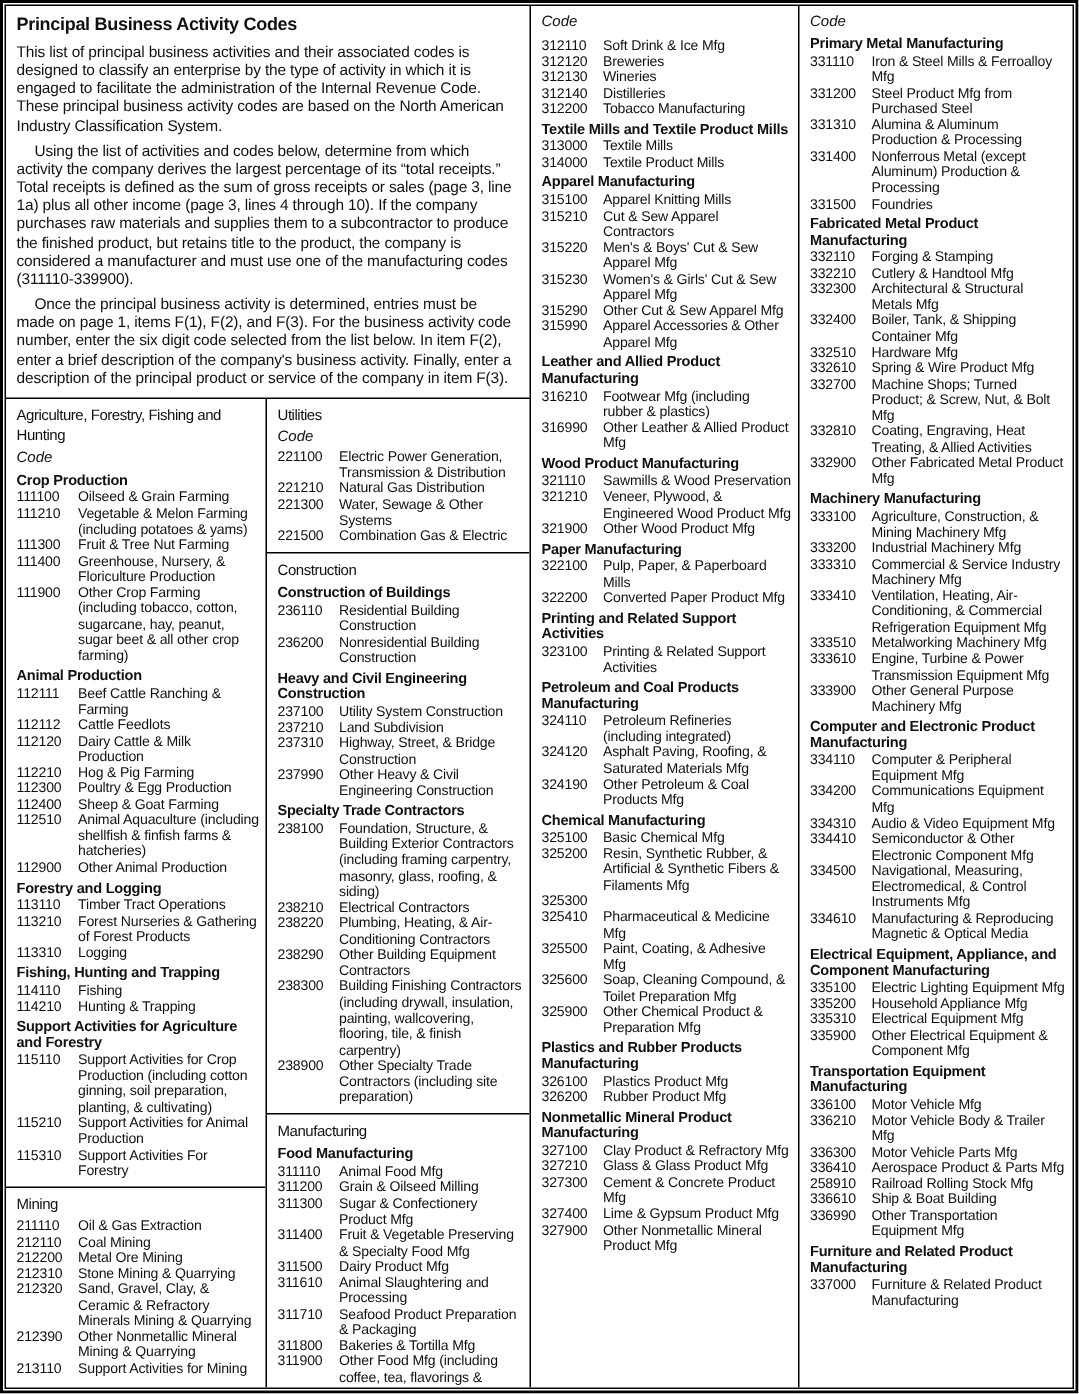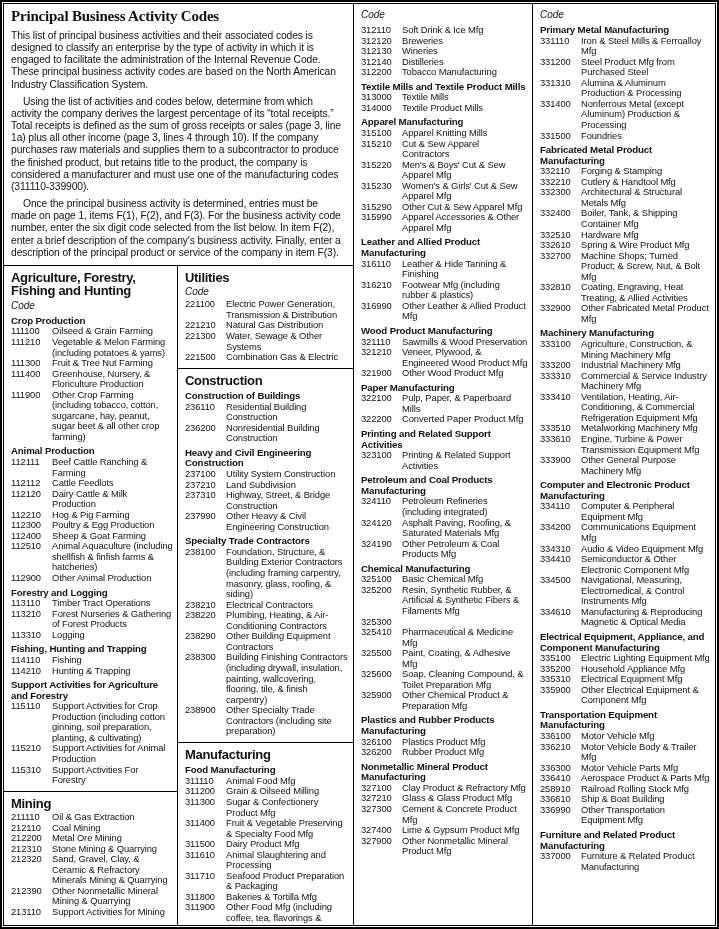--- a/index.html
+++ b/index.html
@@ -4,30 +4,30 @@
 <style>
   html,body{margin:0;padding:0;background:#e8e8e8;}
   body{width:719px;height:929px;font-family:"Liberation Sans","DejaVu Sans",sans-serif;color:#111;}
   .page{position:relative;width:719px;height:929px;background:#fff;border:2px solid #000;box-sizing:border-box;}
   .inner{position:absolute;inset:1px;border:1px solid #000;overflow:hidden;}
   .left-half{position:absolute;left:0;top:0;width:349px;height:100%;display:flex;flex-direction:column;box-sizing:border-box;}
   .colwrap{position:absolute;top:0;height:100%;box-sizing:border-box;border-left:1px solid #000;overflow:hidden;}
   .col3{left:349px;width:179px;}
   .col4{left:528px;right:0;width:auto;}
   .intro{padding:4px 8px 1px 7px;}
-  .intro h1{font-size:15px;line-height:17px;margin:0 0 5px 0;font-weight:bold;letter-spacing:-0.2px;font-family:Liberation Serif, serif;}
+  .intro h1{font-size:12px;line-height:17px;margin:0 0 5px 0;font-weight:bold;letter-spacing:-0.2px;}
   .intro p{font-size:10.3px;line-height:12.15px;margin:0 0 5px 0;letter-spacing:-0.1px;}
   .intro p.ind{text-indent:12px;margin-bottom:5px;}
   .bottom-cols{flex:1;display:flex;border-top:1px solid #000;overflow:hidden;min-height:0;}
   .col{box-sizing:border-box;overflow:hidden;}
   .col1{width:174px;border-right:1px solid #000;}
   .col2{flex:1;}
   .box{padding:2px 4px 5px 7px;}
   .box + .box{border-top:1px solid #000;}
-  .major{font-size:13px;font-weight:bold;line-height:13.5px;margin:3px 0 2px 0;letter-spacing:-0.3px;}
+  .major{font-size:10px;font-weight:normal;line-height:13.5px;margin:3px 0 2px 0;letter-spacing:-0.3px;}
   .code-label{font-style:italic;font-size:10px;line-height:12px;margin:2px 0 1px 0;}
   .group{margin-top:4px;}
   .group.nohead{margin-top:1px;}
   .group-h{font-size:9.7px;font-weight:bold;line-height:10.6px;letter-spacing:-0.15px;}
   .entry{display:flex;font-size:9.4px;line-height:10.55px;letter-spacing:-0.1px;}
   .entry .code{width:33px;flex:none;}
   .entry .desc{flex:1;padding-left:8px;}
   .colwrap .box{padding-top:3px;}
 </style>
 </head>
@@ -370,24 +370,20 @@
               <span class="desc">Other Cut &amp; Sew Apparel Mfg</span>
             </div>
             <div class="entry">
               <span class="code">315990</span>
               <span class="desc">Apparel Accessories &amp; Other Apparel Mfg</span>
             </div>
           </div>
           <div class="group">
             <div class="group-h">Leather and Allied Product Manufacturing</div>
             <div class="entry">
-              <span class="code">316110</span>
-              <span class="desc">Leather &amp; Hide Tanning &amp; Finishing</span>
-            </div>
-            <div class="entry">
               <span class="code">316210</span>
               <span class="desc">Footwear Mfg (including rubber &amp; plastics)</span>
             </div>
             <div class="entry">
               <span class="code">316990</span>
               <span class="desc">Other Leather &amp; Allied Product Mfg</span>
             </div>
           </div>
           <div class="group">
             <div class="group-h">Wood Product Manufacturing</div>

